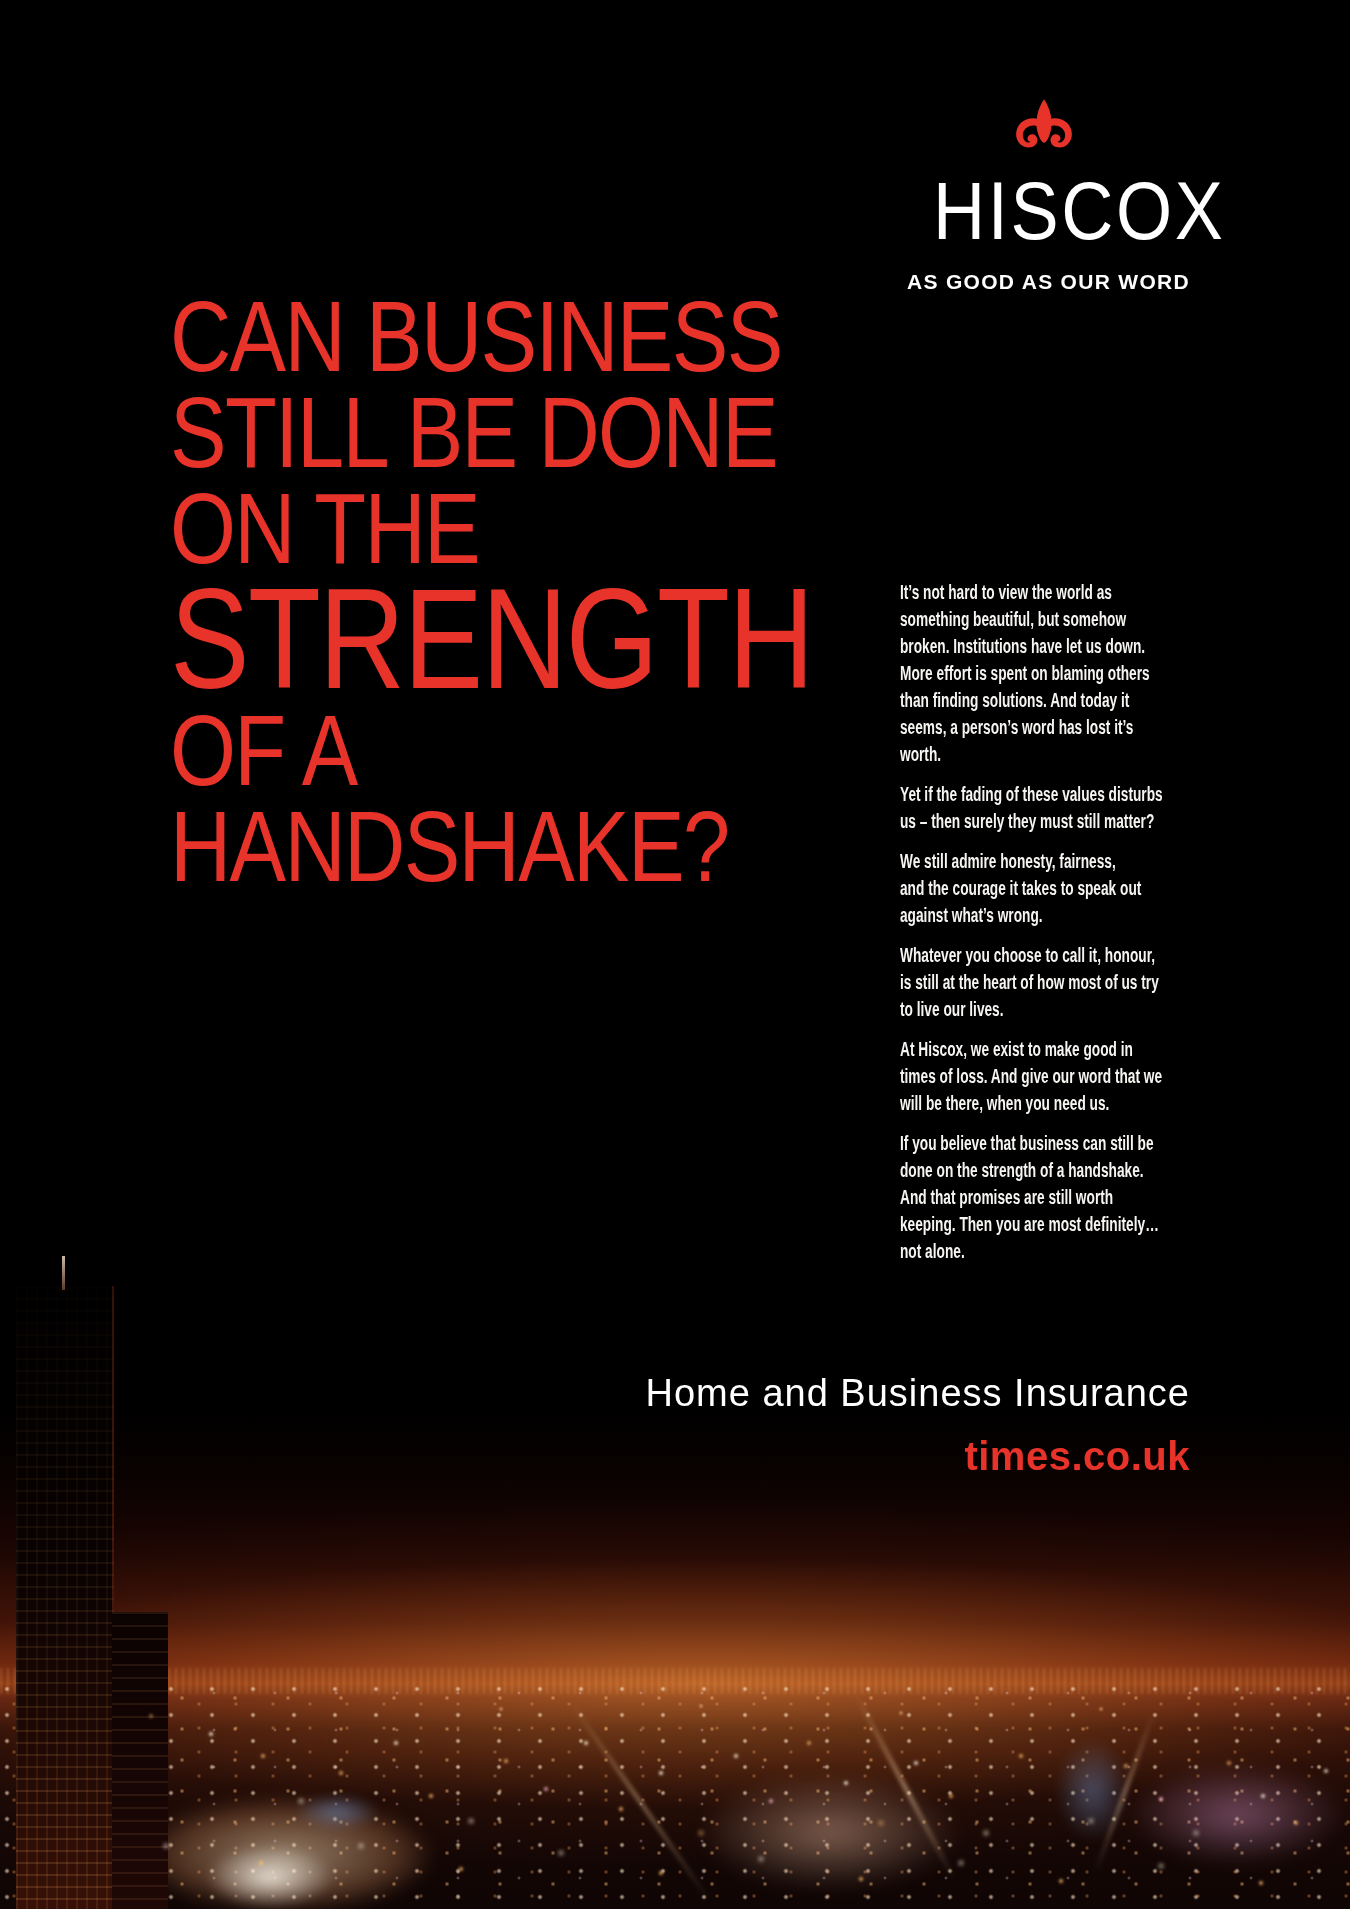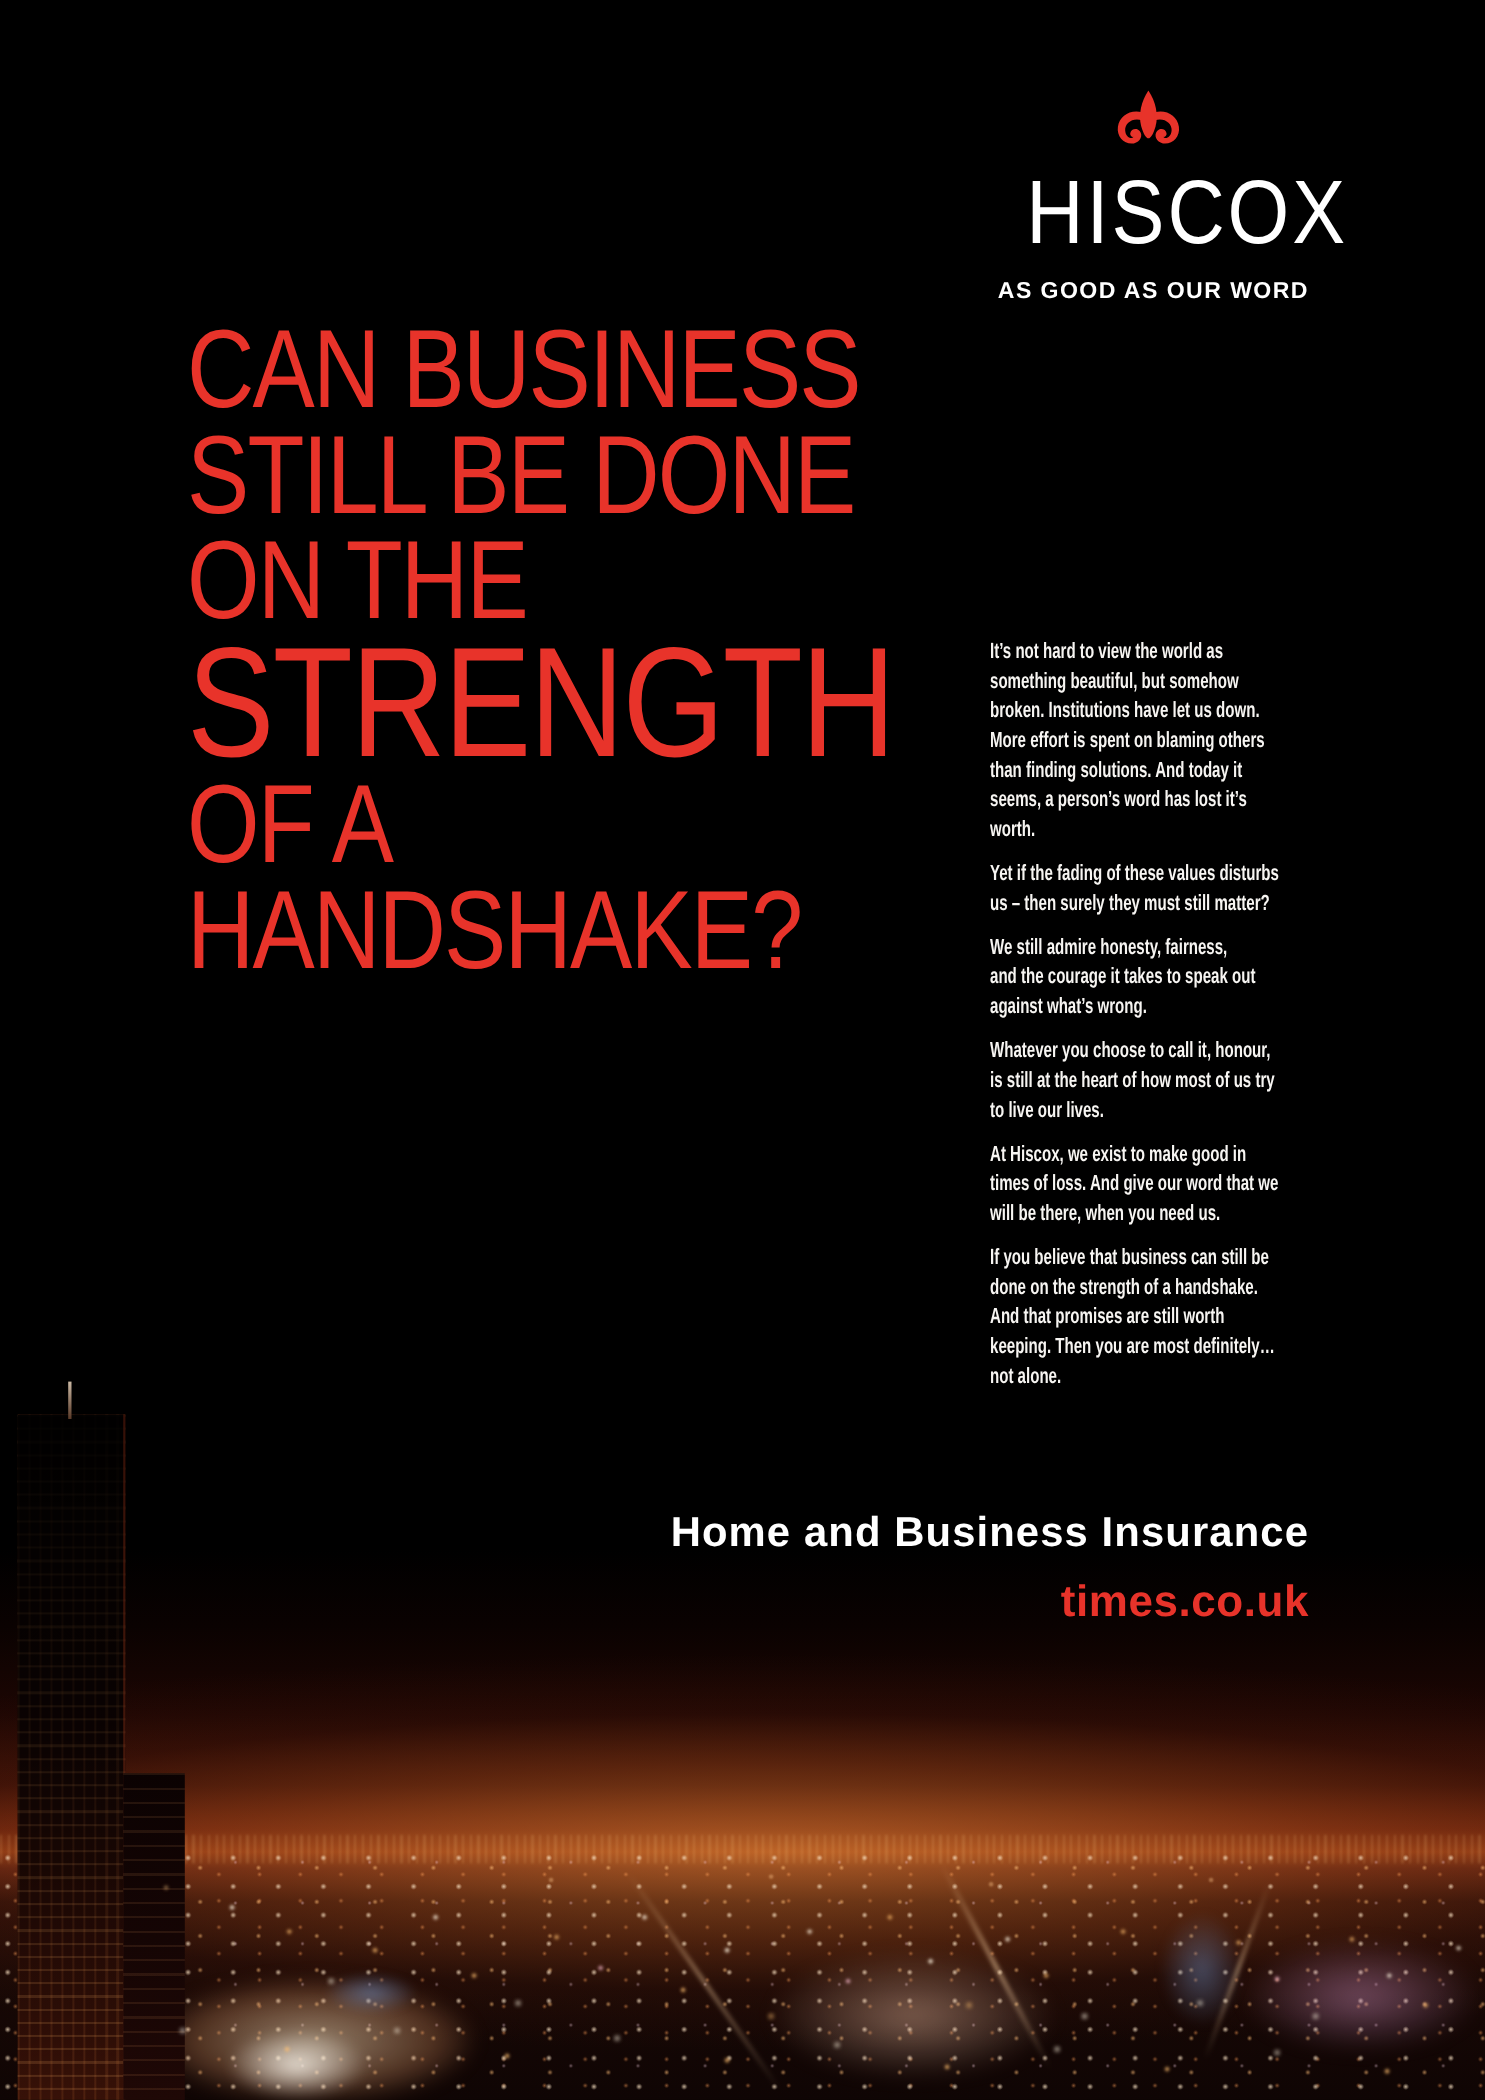--- a/index.html
+++ b/index.html
@@ -71,41 +71,41 @@
       260px 1862px 3px 1px rgba(255,190,110,.85), 360px 1845px 4px 1px rgba(255,245,225,.9),
       460px 1868px 3px 1px rgba(255,190,110,.85), 560px 1852px 4px 1px rgba(255,245,225,.9),
       660px 1872px 3px 1px rgba(255,190,110,.85), 760px 1858px 4px 1px rgba(255,245,225,.9),
       860px 1878px 3px 1px rgba(255,190,110,.85), 960px 1862px 4px 1px rgba(255,245,225,.9),
       1060px 1880px 3px 1px rgba(255,190,110,.85), 1160px 1865px 4px 1px rgba(255,245,225,.9),
       1260px 1882px 3px 1px rgba(255,190,110,.85), 500px 1708px 2px 1px rgba(255,200,140,.45),
       700px 1705px 2px 1px rgba(255,200,140,.45), 900px 1712px 2px 1px rgba(255,200,140,.45),
       1100px 1708px 2px 1px rgba(255,200,140,.45);}
 
   
-  .logo{position:absolute;top:82px;right:160px;width:292px;z-index:10;text-align:right;}
+  .logo{position:absolute;top:99px;right:160px;width:292px;z-index:10;text-align:right;}
   .fleur{display:block;margin:0 auto;}
   .wordmark{color:#fff;font-size:82px;font-weight:400;letter-spacing:3px;line-height:66px;
     margin-top:10px;white-space:nowrap;transform:scaleX(.88);transform-origin:right center;}
   .tagline{color:#fff;font-size:21px;font-weight:700;letter-spacing:1.3px;margin-top:26px;white-space:nowrap;}
 
   
   .headline{position:absolute;left:170px;top:288px;z-index:10;color:#e8332a;
     transform:scaleX(.84);transform-origin:left top;letter-spacing:-2px;white-space:nowrap;}
   .hl{font-size:101px;line-height:96px;font-weight:400;}
   .hl.big{font-size:142px;line-height:126px;}
 
   
   .bodycol{position:absolute;left:900px;top:579px;width:430px;z-index:10;
     transform:scaleX(.685);transform-origin:left top;}
   .bodycol p{margin:0 0 13px 0;color:#f7f5f2;font-size:20px;line-height:27px;
     font-weight:700;white-space:pre-line;}
 
   
   .product{position:absolute;right:160px;top:1372px;z-index:10;color:#fff;
-    font-size:38px;font-weight:700;letter-spacing:1px;white-space:nowrap;}
+    font-size:38px;font-weight:400;letter-spacing:1px;white-space:nowrap;}
   .website{position:absolute;right:160px;top:1434px;z-index:10;color:#e8332a;
     font-size:40px;font-weight:700;letter-spacing:.5px;white-space:nowrap;text-decoration:none;}
 </style>
 </head>
 <body>
 
 <div class="page">
 
   <div class="city"></div>
   <div class="horizon-band"></div>

